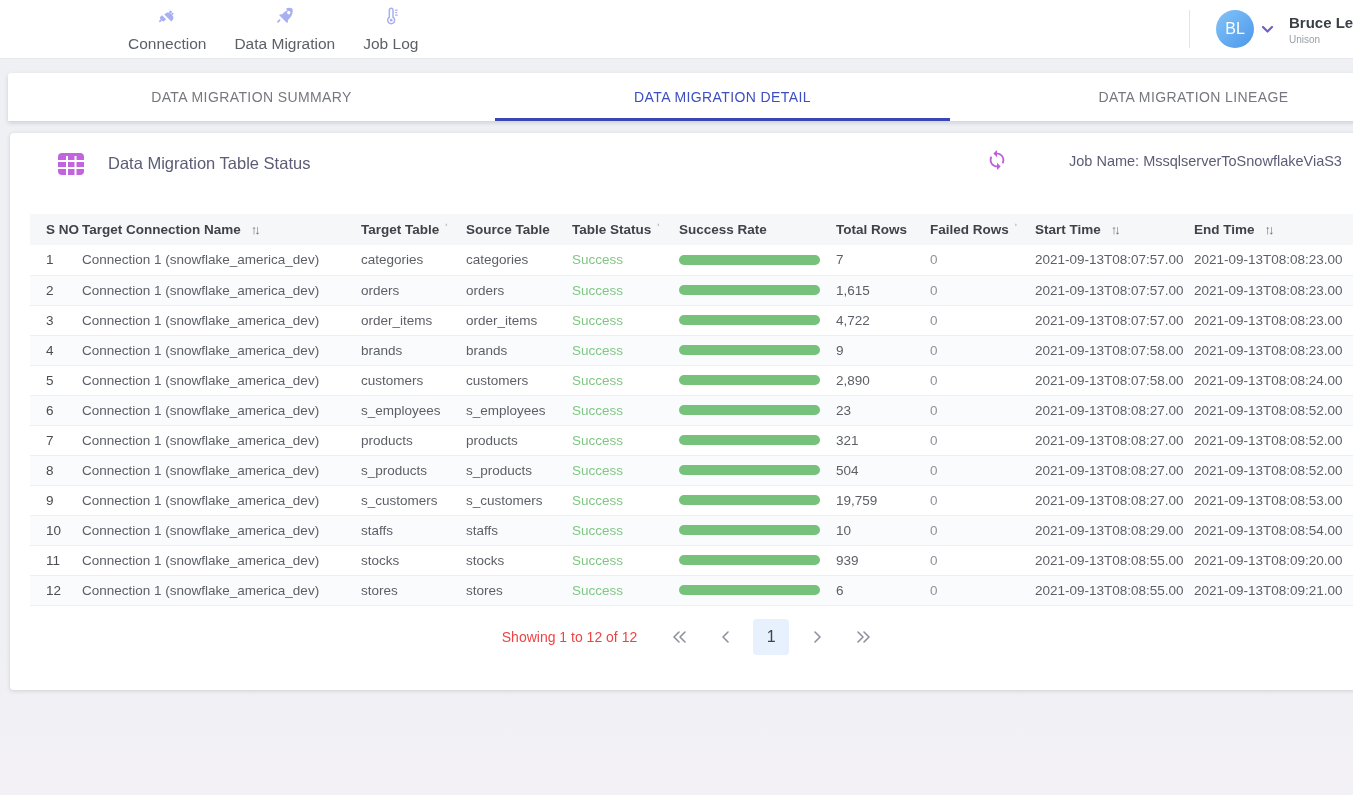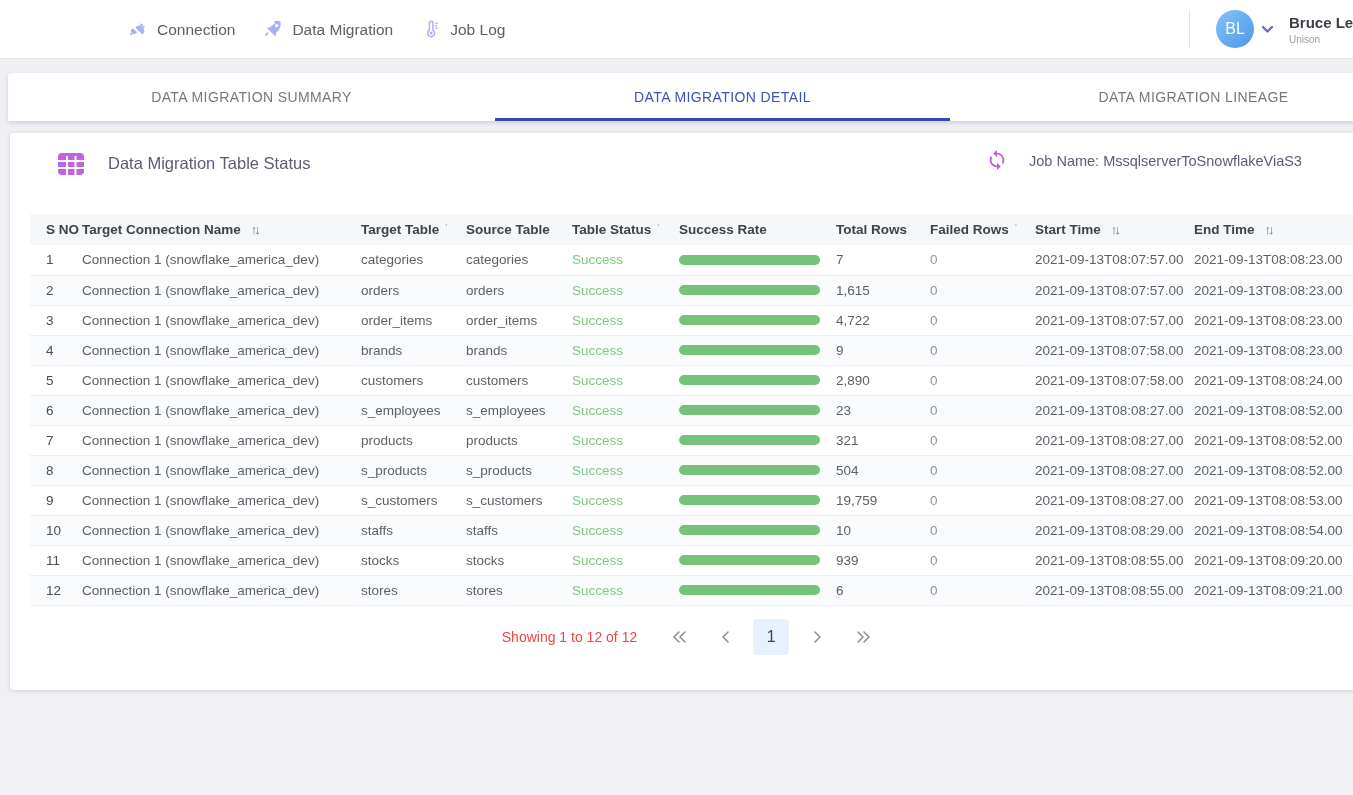--- a/index.html
+++ b/index.html
@@ -13,21 +13,21 @@
   
   .topbar {
     position:absolute; top:0; left:0; width:1353px; height:59px;
     background:#ffffff; border-bottom:1px solid #e7e8ec;
     display:flex; align-items:center;
   }
   .brand { display:flex; align-items:center; margin-left:30px; cursor:pointer; }
   .brand-word { position:relative; font-size:28px; font-weight:700; color:#2d6cb5; letter-spacing:0.5px; margin-left:2px; }
   .brand-arrows { position:absolute; top:-9px; right:-4px; font-size:15px; font-weight:700; color:#2d6cb5; letter-spacing:-2px; }
   .mainnav { display:flex; align-items:center; margin-left:128px; gap:28px; }
-  .nav-item { display:flex; align-items:flex-end; gap:9px; cursor:pointer; }
+  .nav-item { display:flex; align-items:center; gap:9px; cursor:pointer;flex-direction:column; }
   .nav-item .nav-label { font-size:15.5px; color:#5c6067; }
   .nav-ic { width:20px; height:20px; display:inline-flex; }
   .top-right { margin-left:auto; display:flex; align-items:center; height:100%; }
   .v-divider { width:1px; height:38px; background:#e3e4e8; margin-right:26px; }
   .avatar {
     width:38px; height:38px; border-radius:50%;
     background:linear-gradient(135deg,#83c4f8 0%, #4b97ea 100%);
     color:#fff; font-size:16px; font-weight:400;
     display:flex; align-items:center; justify-content:center; cursor:pointer;
   }
@@ -55,21 +55,21 @@
 
   
   .card {
     position:absolute; top:133px; left:10px; width:1363px; height:557px;
     background:#ffffff; border-radius:4px;
     box-shadow:0 1px 4px rgba(60,64,67,.18);
   }
   .card-header { position:relative; height:60px; padding:18px 0 0 47px; display:flex; align-items:flex-start; }
   .grid-ic { width:28px; height:24px; margin-top:1px; }
   .panel-title { font-size:16.5px; color:#5b5c75; margin-left:23px; margin-top:3px; }
-  .job-group { position:absolute; left:976px; top:16px; display:flex; align-items:center; }
+  .job-group { position:absolute; left:976px; top:16px; display:flex; align-items:center;gap:40px; }
   .refresh-ic { width:22px; height:22px; cursor:pointer; }
   .job-name { font-size:14.5px; color:#5b5c75; margin-left:21px; margin-top:2px; white-space:nowrap; }
 
   
   .table-wrap { margin:21px 0 0 20px; }
   table { border-collapse:collapse; table-layout:fixed; width:1324px; }
   col.c-sno{width:52px} col.c-conn{width:279px} col.c-tt{width:105px} col.c-st{width:106px}
   col.c-status{width:107px} col.c-rate{width:157px} col.c-total{width:94px}
   col.c-failed{width:105px} col.c-start{width:159px} col.c-end{width:160px}
   thead th {

